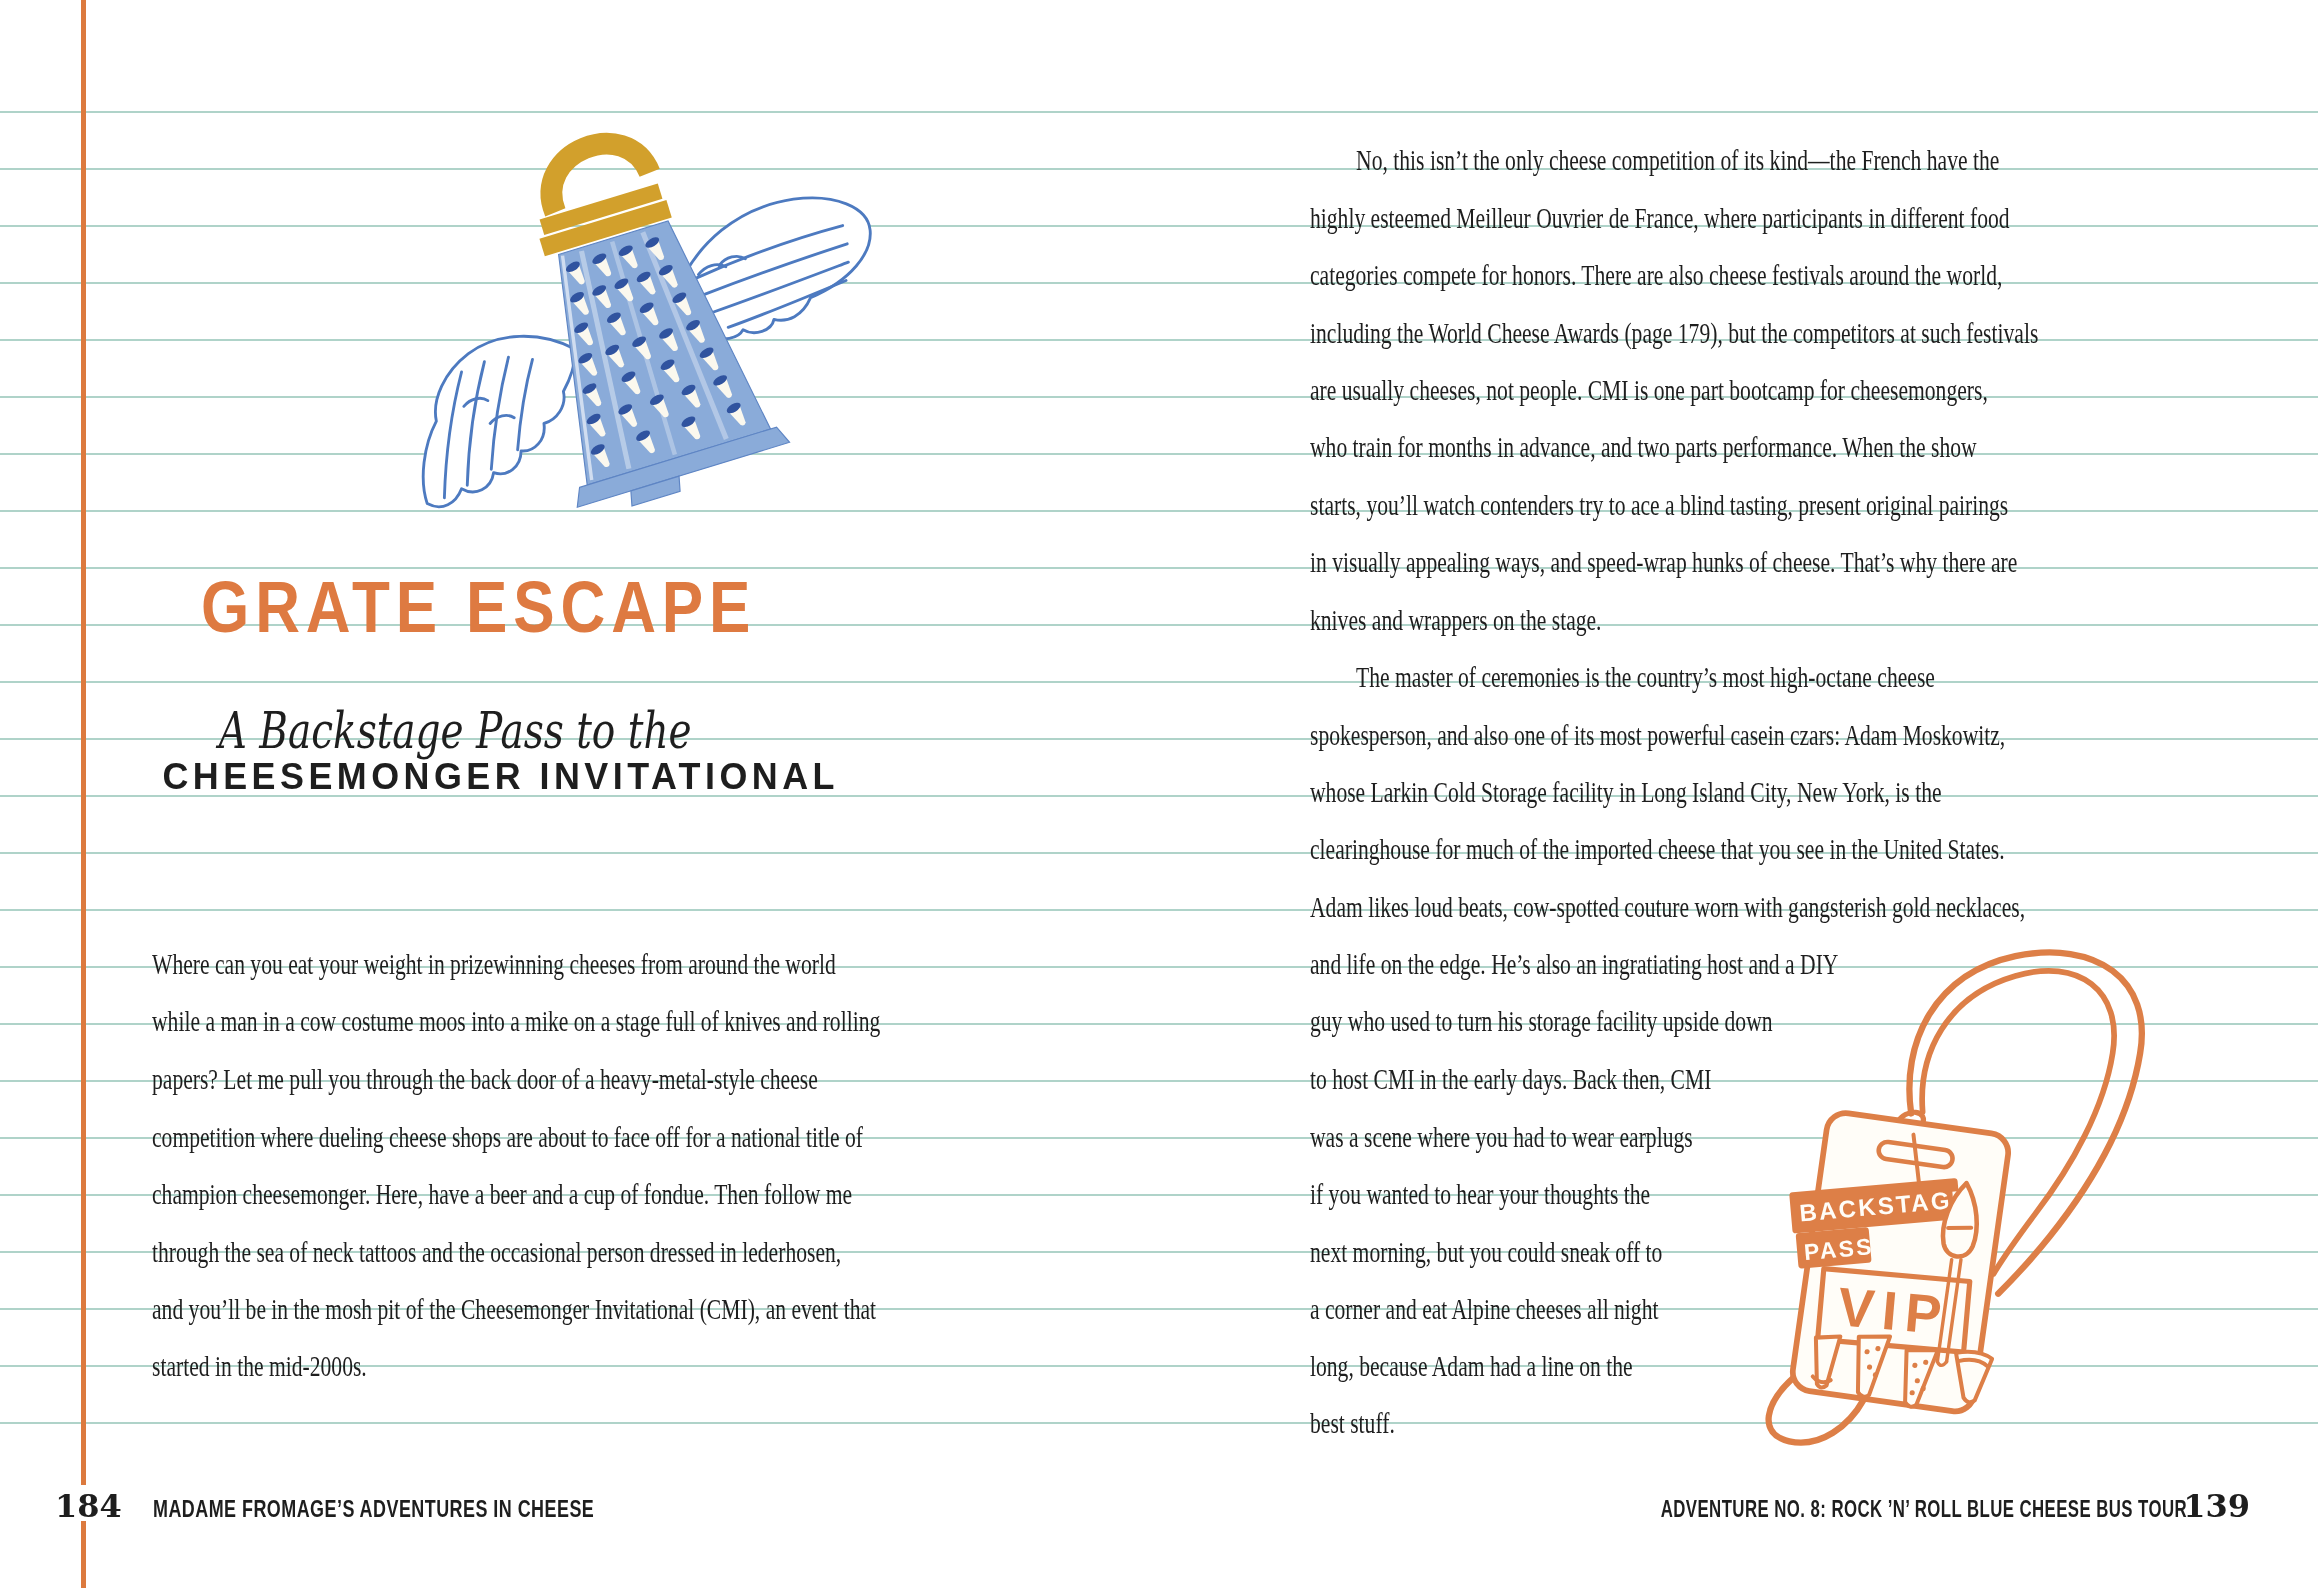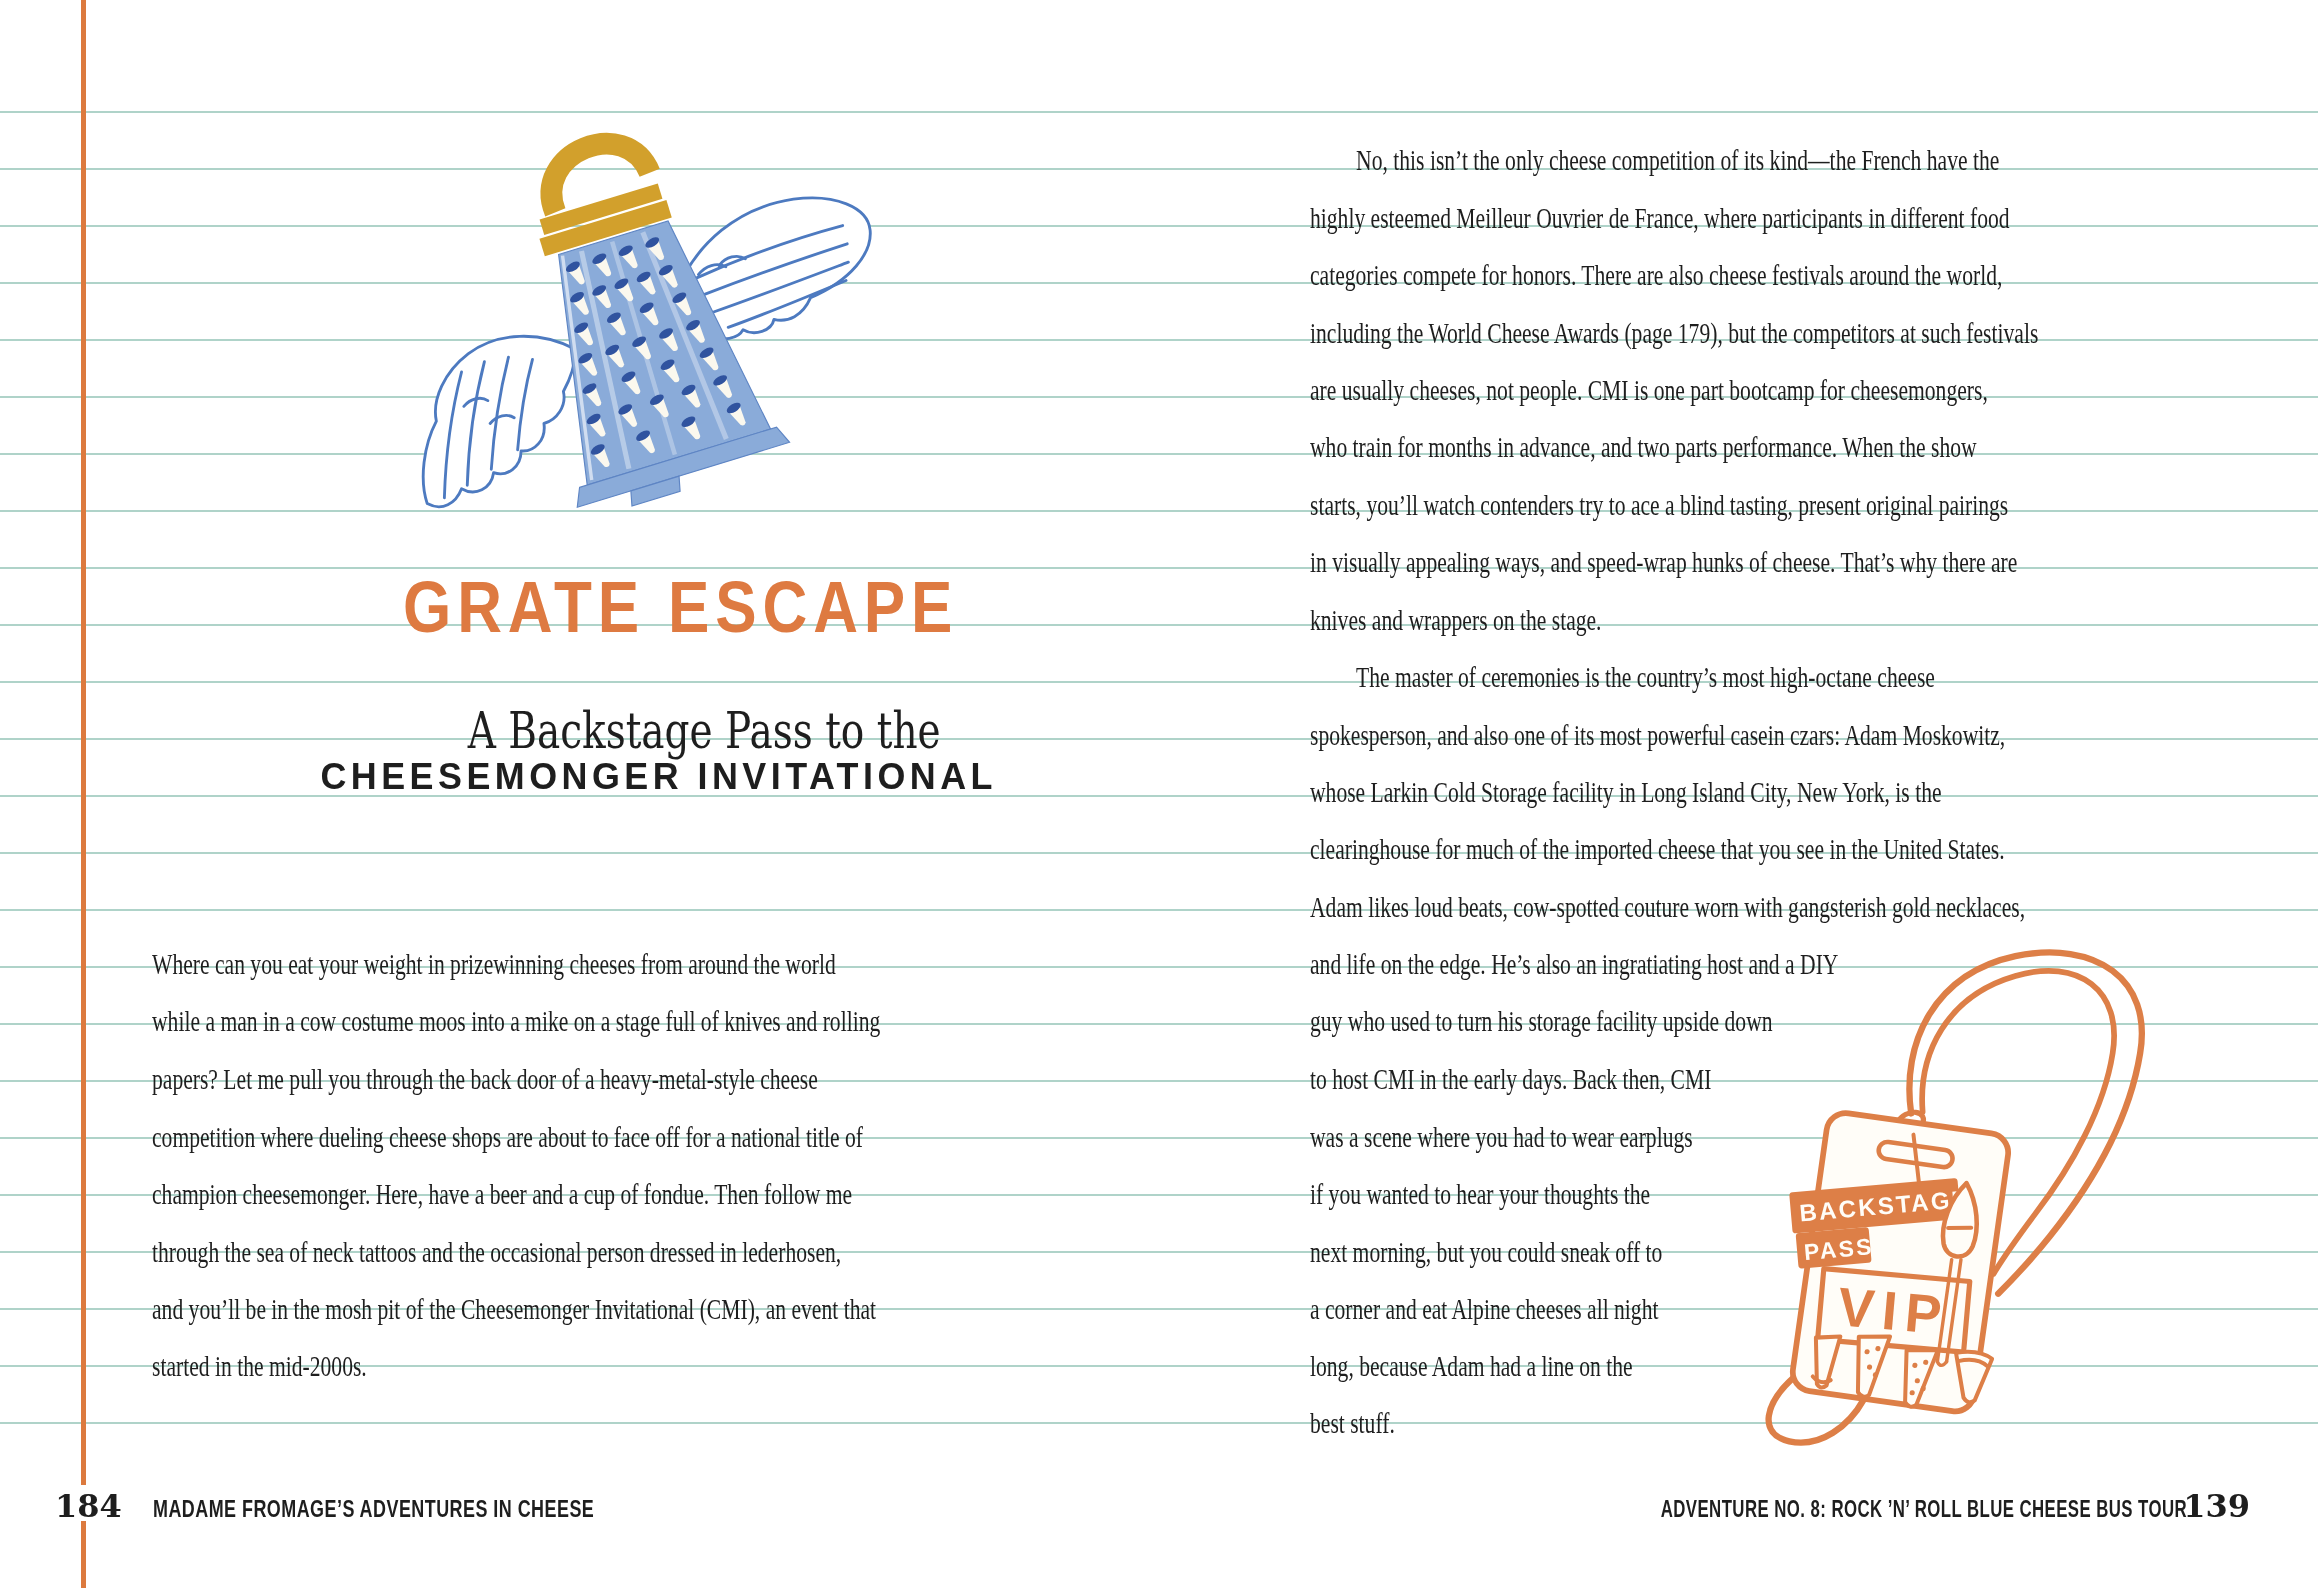--- a/index.html
+++ b/index.html
@@ -10,25 +10,25 @@
   
   .rules{position:absolute;left:0;right:0;top:111px;height:1324px;
     background:repeating-linear-gradient(to bottom,#afd3c9 0 1.7px,transparent 1.7px 57px);}
 
   
   .margin-line{position:absolute;left:81px;width:5.2px;background:#dc7a3e;}
   .margin-line.seg1{top:0;height:1485px;}
   .margin-line.seg2{top:1521px;height:68px;}
 
   
-  .title-wrap{position:absolute;left:152px;width:855px;text-align:right;white-space:nowrap;}
+  .title-wrap{position:absolute;left:152px;width:855px;text-align:left;white-space:nowrap;}
   .chapter-title{top:570px;font-family:"Liberation Sans",sans-serif;font-weight:bold;
     font-size:73px;line-height:73px;letter-spacing:6.9px;color:#de7a41;}
   .chapter-title .sx{display:inline-block;transform:scaleX(.85);transform-origin:center;}
-  .subtitle-script{top:700px;font-family:"DejaVu Serif",serif;
+  .subtitle-script{top:700px;font-family:"DejaVu Serif",serif;font-style:italic;
     font-size:50px;line-height:63px;color:#1e1e1e;}
   .subtitle-script .sx{display:inline-block;transform:scaleX(.78);transform-origin:center;}
   .subtitle-caps{top:757px;font-family:"Liberation Sans",sans-serif;font-weight:bold;
     font-size:37px;line-height:40px;letter-spacing:4.6px;color:#1e1e1e;}
   .subtitle-caps .sx{display:inline-block;transform:scaleX(.97);transform-origin:center;}
 
   
   .bl{position:absolute;font-size:30px;line-height:30px;white-space:nowrap;
     transform:scaleX(.72);transform-origin:0 50%;color:#1e1e1e;}
   .bl.left{left:152px;}

